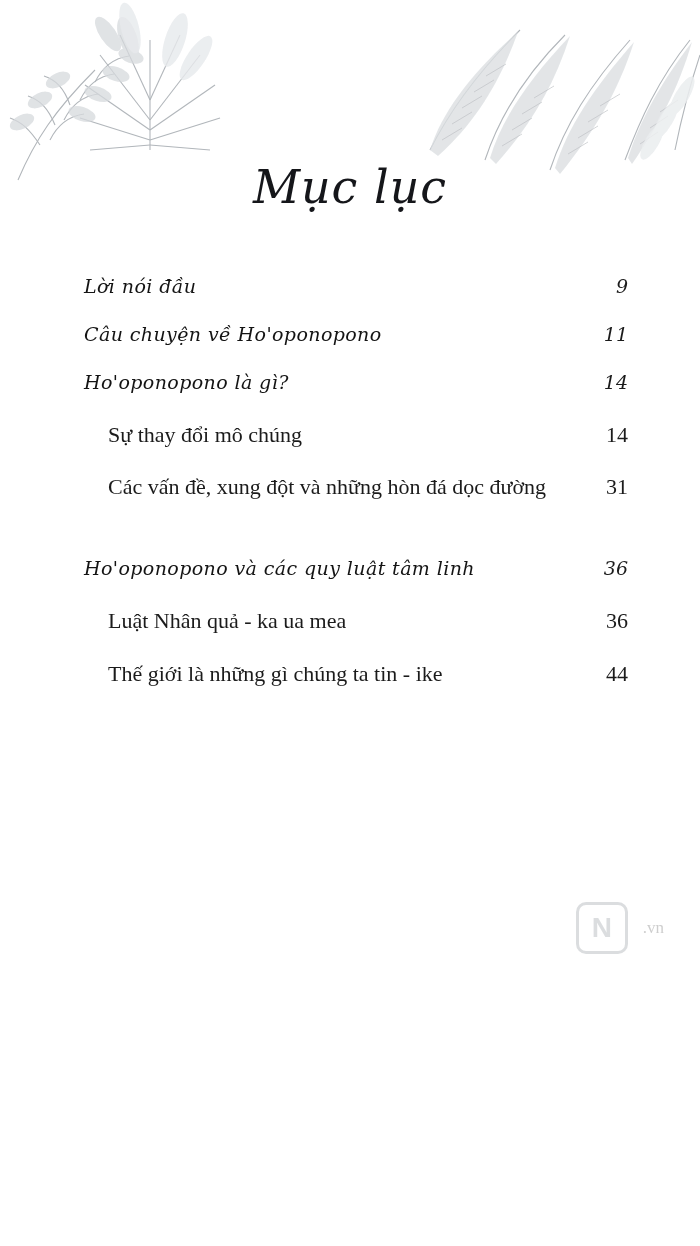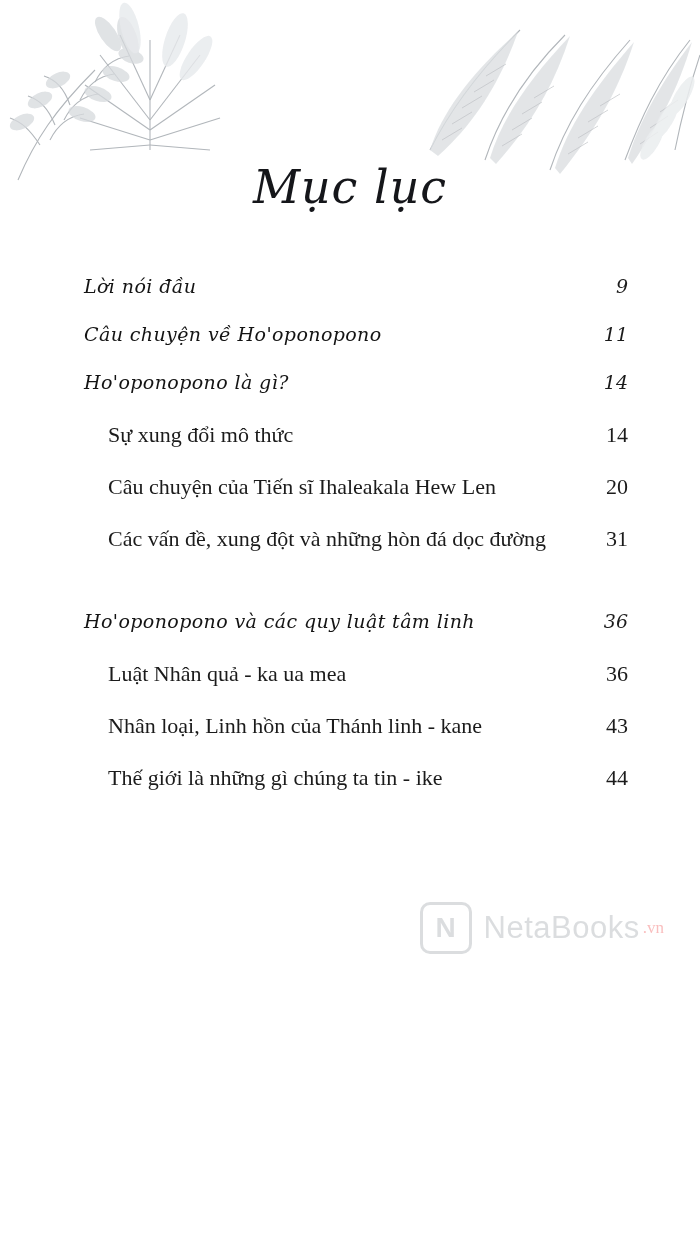--- a/index.html
+++ b/index.html
@@ -150,21 +150,21 @@
     line-height: 1;
   }
   .wm-text {
     font-family: "Liberation Sans", sans-serif;
     font-size: 31px;
     letter-spacing: 0.5px;
     color: #9aa0a6;
   }
   .wm-suffix {
     font-size: 17px;
-    color: #ef4444;
+    color: #737373;
     margin-left: 3px;
   }
 </style>
 </head>
 <body>
 
 <div class="page">
 
   <svg class="foliage foliage-left" viewBox="0 0 300 200" xmlns="http://www.w3.org/2000/svg">
     <g stroke="#9aa0a6" stroke-width="1.1" fill="none" opacity="0.9">
@@ -249,28 +249,24 @@
       <div class="label">Câu chuyện về Ho'oponopono</div>
       <div class="page-num">11</div>
     </div>
 
     <div class="toc-row level-1">
       <div class="label">Ho'oponopono là gì?</div>
       <div class="page-num">14</div>
     </div>
 
     <div class="toc-row level-2">
-      <div class="label">Sự xung đổi mô thức</div>
+      <div class="label">Sự thay đổi mô chúng</div>
       <div class="page-num">14</div>
     </div>
 
-    <div class="toc-row level-2">
-      <div class="label">Câu chuyện của Tiến sĩ Ihaleakala Hew Len</div>
-      <div class="page-num">20</div>
-    </div>
 
 
 
     <div class="toc-row level-2">
       <div class="label">Các vấn đề, xung đột và những hòn đá dọc đường</div>
       <div class="page-num">31</div>
     </div>
 
     <div class="group-gap"></div>
 
@@ -279,33 +275,28 @@
       <div class="page-num">36</div>
     </div>
 
     <div class="toc-row level-2">
       <div class="label">Luật Nhân quả - ka ua mea</div>
       <div class="page-num">36</div>
     </div>
 
 
 
-    <div class="toc-row level-2">
-      <div class="label">Nhân loại, Linh hồn của Thánh linh - kane</div>
-      <div class="page-num">43</div>
-    </div>
 
     <div class="toc-row level-2">
       <div class="label">Thế giới là những gì chúng ta tin - ike</div>
       <div class="page-num">44</div>
     </div>
 
   </div>
 
   <div class="watermark">
     <div class="wm-logo">
       <span>N</span>
     </div>
-    <div class="wm-text">NetaBooks</div>
     <div class="wm-suffix">.vn</div>
   </div>
 
 </div>
 
 </body></html>

